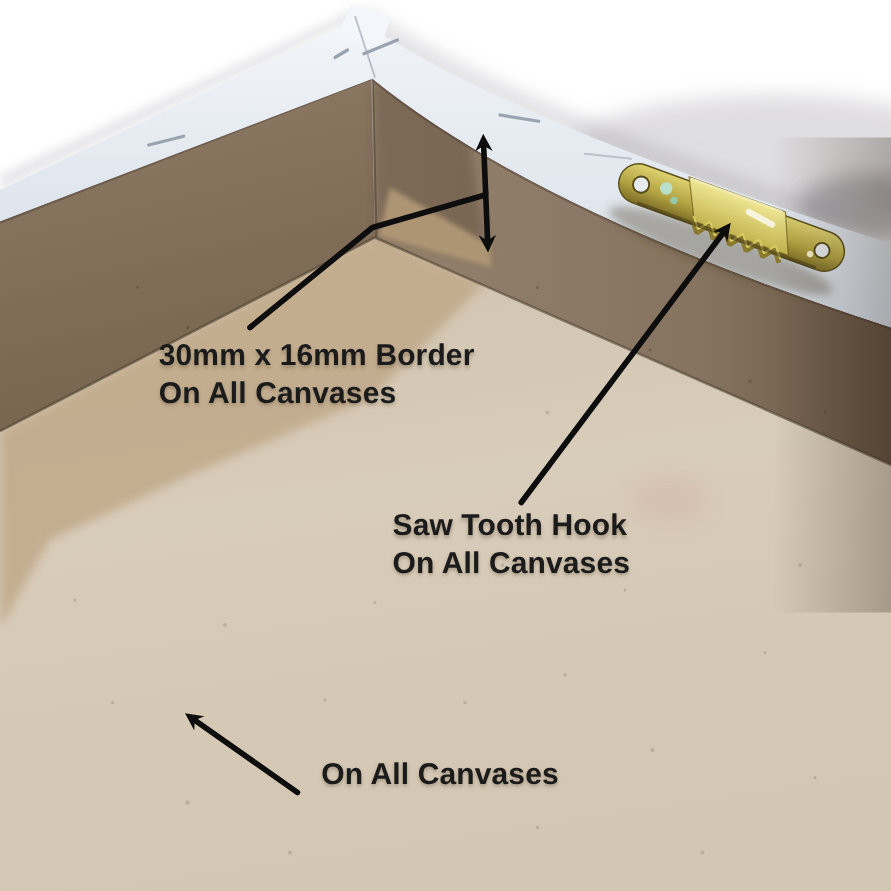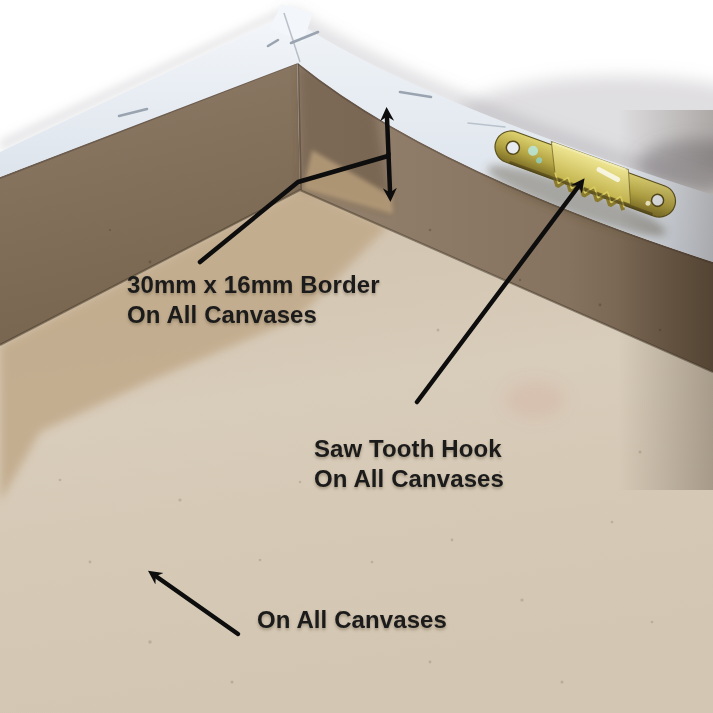--- a/index.html
+++ b/index.html
@@ -164,21 +164,21 @@
       <path d="M417,402 L578,187" marker-end="url(#ah)"></path>
       <path d="M238,634 L157,577" marker-end="url(#ah)"></path>
     </g>
   </svg>
 
   <div class="label" style="left:127px;top:270px;">
     <span>30mm x 16mm Border</span>
     <span>On All Canvases</span>
   </div>
 
-  <div class="label" style="left:314px;top:406px;margin-top:28px;">
+  <div class="label" style="left:314px;top:406px;">
     <span>Saw Tooth Hook</span>
     <span>On All Canvases</span>
   </div>
 
   <div class="label" style="left:257px;top:605px;">
     <span>On All Canvases</span>
   </div>
 
 </div>
 

